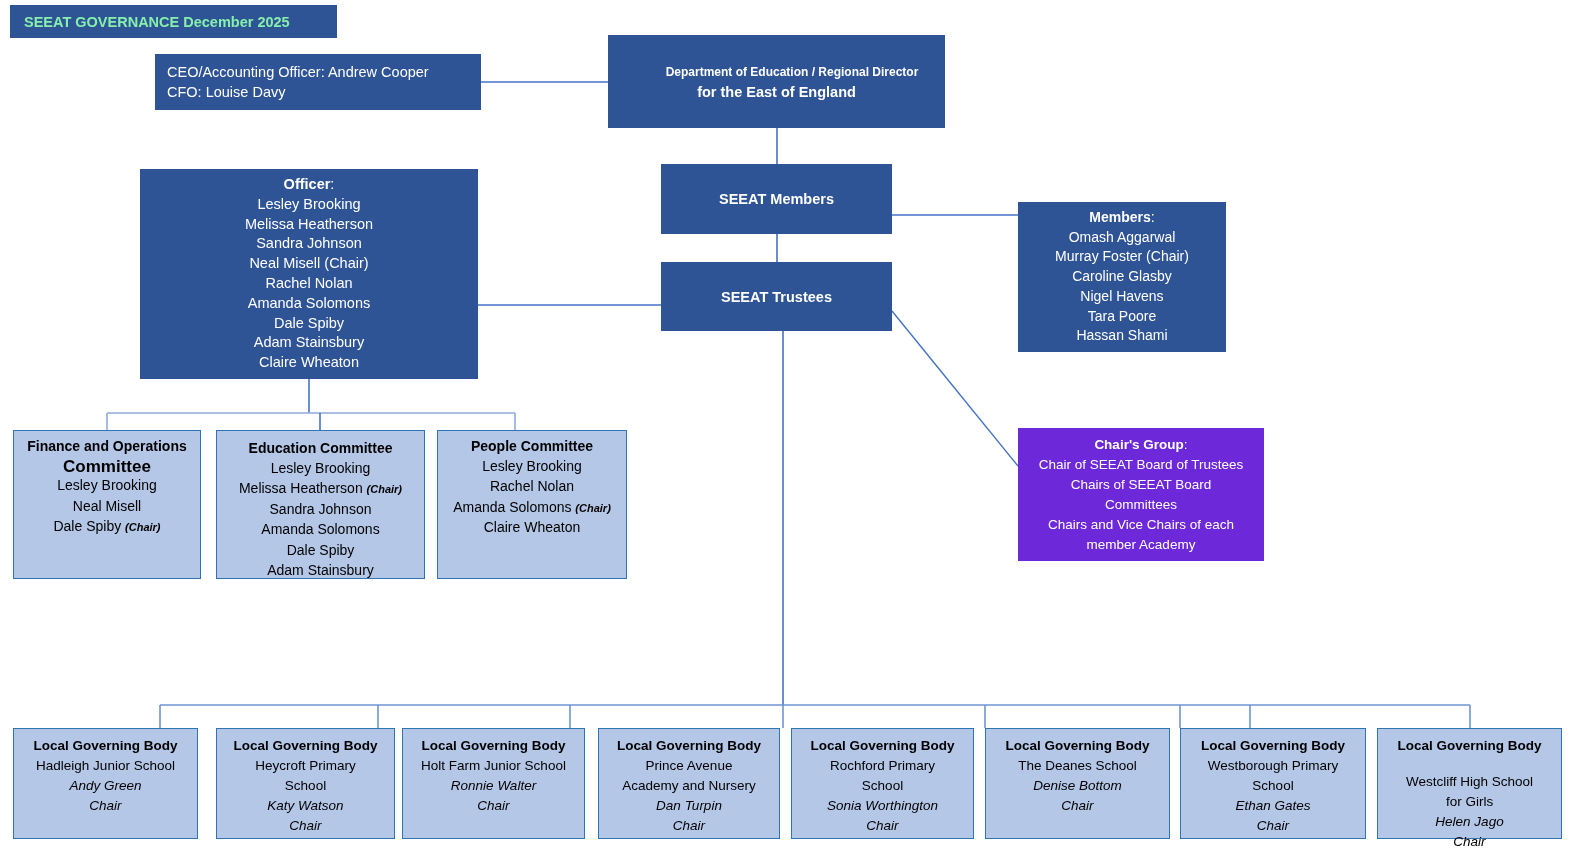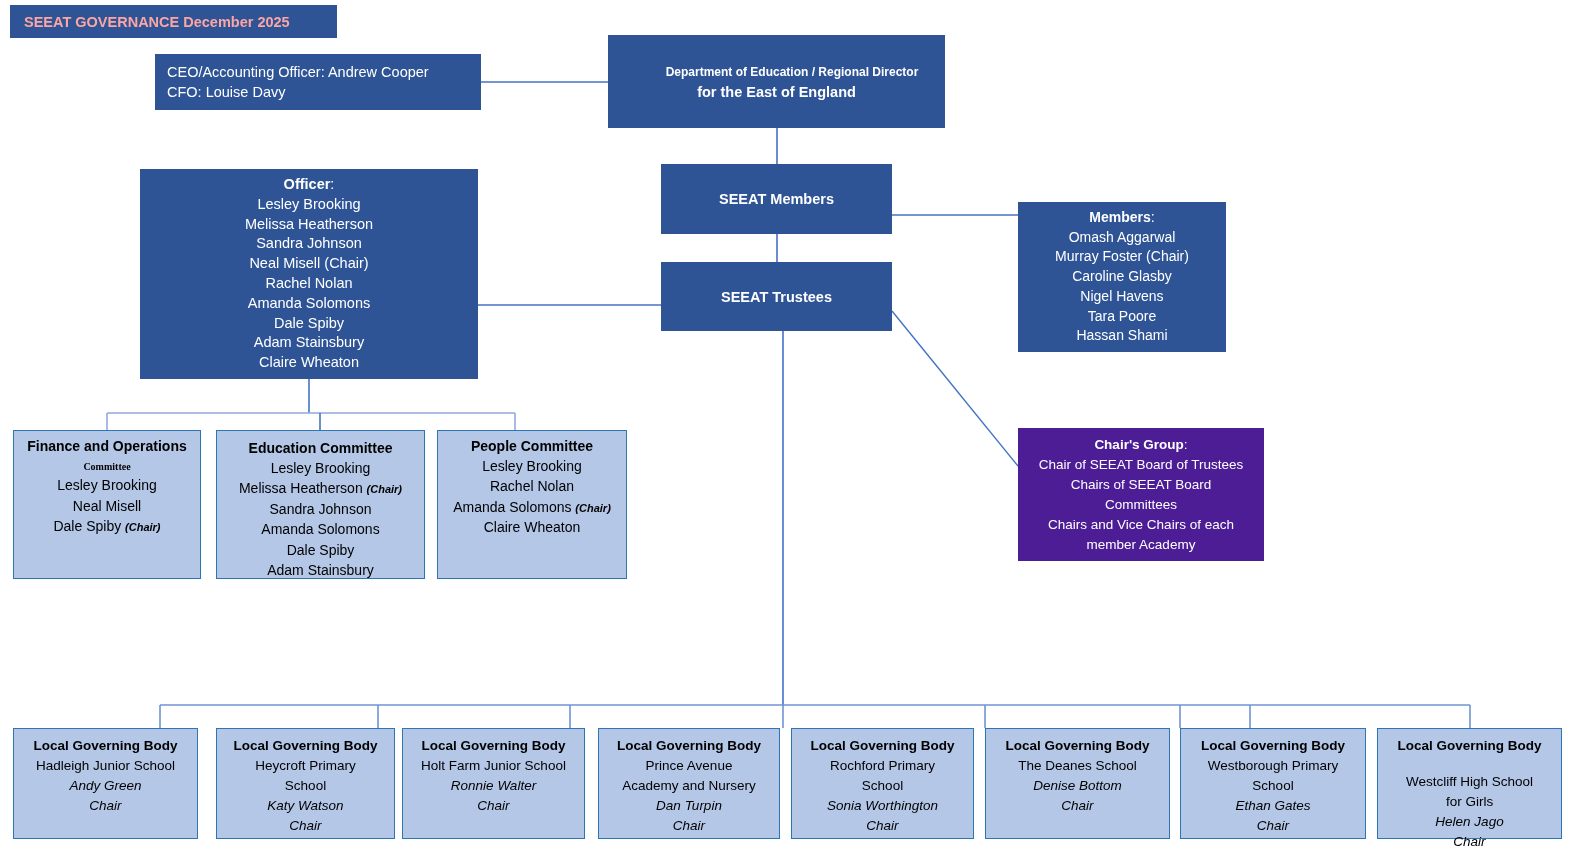--- a/index.html
+++ b/index.html
@@ -9,23 +9,23 @@
     background:#ffffff;
     font-family:"Liberation Sans", sans-serif;
     color:#1f1f1f;
     overflow:hidden;
     position:relative;
   }
   #canvas{position:absolute;left:0;top:0;width:1590px;height:867px;}
   .box{position:absolute;box-sizing:border-box;display:flex;flex-direction:column;
        align-items:center;justify-content:center;text-align:center;}
   .dark{background:#2E5496;color:#ffffff;border:none;}
-  .mid{background:#4c1d95;color:#ffffff;border:none;}
+  .mid{background:#6d28d9;color:#ffffff;border:none;}
   .light{background:#B4C7E7;color:#000000;border:1px solid #2E75B6;}
-  .title-box{background:#2E5496;color:#fca5a5;}
+  .title-box{background:#2E5496;color:#86efac;}
   .ttl{font-weight:bold;}
   .ln{display:block;white-space:nowrap;}
   .hdr{font-weight:bold;}
   .ital{font-style:italic;}
   .small-chair{font-size:11px;font-weight:bold;font-style:italic;}
   svg.conn{position:absolute;left:0;top:0;width:1590px;height:867px;pointer-events:none;}
 </style>
 </head>
 <body>
 
@@ -114,21 +114,21 @@
     <span class="ln" style="font-size:13.5px;line-height:20px;"><b>Chair's Group</b><span>:</span></span>
     <span class="ln" style="font-size:13.5px;line-height:20px;">Chair of SEEAT Board of Trustees</span>
     <span class="ln" style="font-size:13.5px;line-height:20px;">Chairs of SEEAT Board</span>
     <span class="ln" style="font-size:13.5px;line-height:20px;">Committees</span>
     <span class="ln" style="font-size:13.5px;line-height:20px;">Chairs and Vice Chairs of each</span>
     <span class="ln" style="font-size:13.5px;line-height:20px;">member Academy</span>
   </div>
 
   <div class="box light" style="left:13px;top:430px;width:188px;height:149px;justify-content:flex-start;padding-top:6px;">
     <span class="ln hdr" style="font-size:14px;line-height:19.5px;">Finance and Operations</span>
-    <span class="ln hdr" style="font-size:10px;line-height:19.5px;font-family:Liberation Serif, serif;">Committee</span>
+    <span class="ln hdr" style="font-size:17px;line-height:19.5px;">Committee</span>
     <span class="ln" style="font-size:14px;line-height:19.5px;"><span>Lesley Brooking</span> <span class="small-chair"></span></span>
     <span class="ln" style="font-size:14px;line-height:19.5px;"><span>Neal Misell</span> <span class="small-chair"></span></span>
     <span class="ln" style="font-size:14px;line-height:19.5px;"><span>Dale Spiby</span> <span class="small-chair">(Chair)</span></span>
   </div>
 
   <div class="box light" style="left:216px;top:430px;width:209px;height:149px;justify-content:flex-start;padding-top:8px;">
     <span class="ln hdr" style="font-size:14px;line-height:19.5px;">Education Committee</span>
     <span class="ln" style="font-size:14px;line-height:19.5px;"><span>Lesley Brooking</span> <span class="small-chair"></span></span>
     <span class="ln" style="font-size:14px;line-height:19.5px;"><span>Melissa Heatherson</span> <span class="small-chair">(Chair)</span></span>
     <span class="ln" style="font-size:14px;line-height:19.5px;"><span>Sandra Johnson</span> <span class="small-chair"></span></span>

